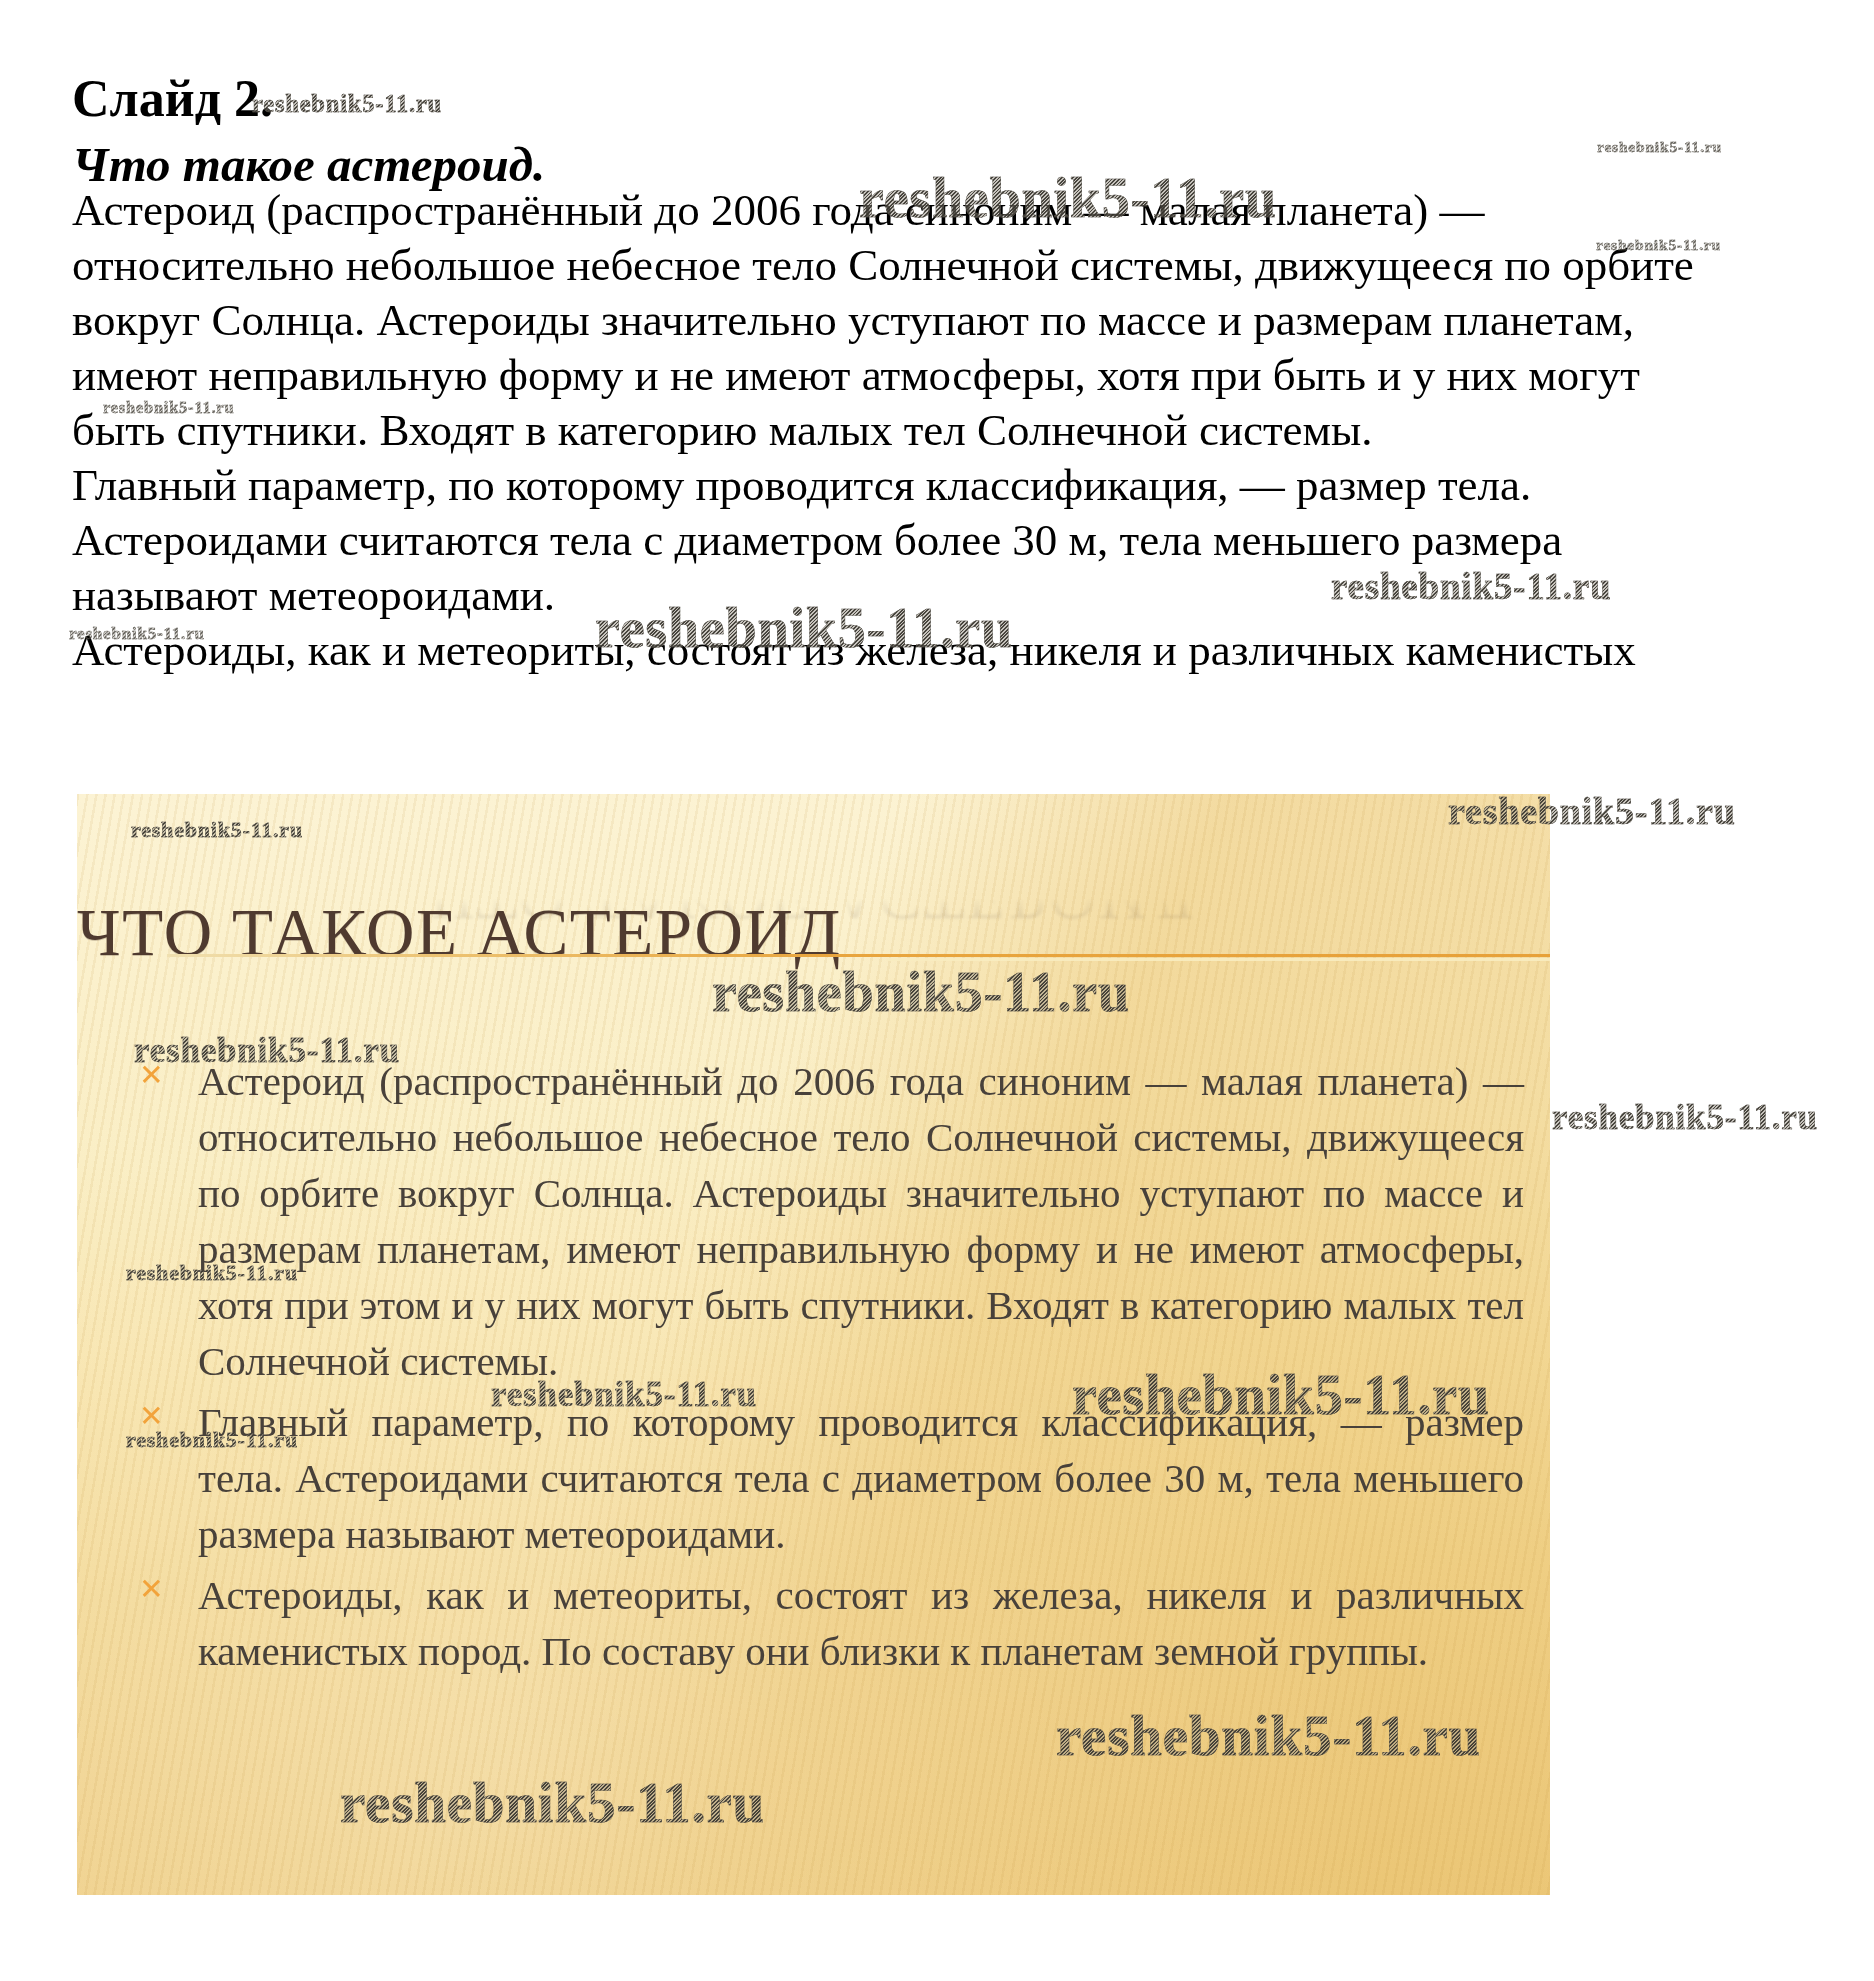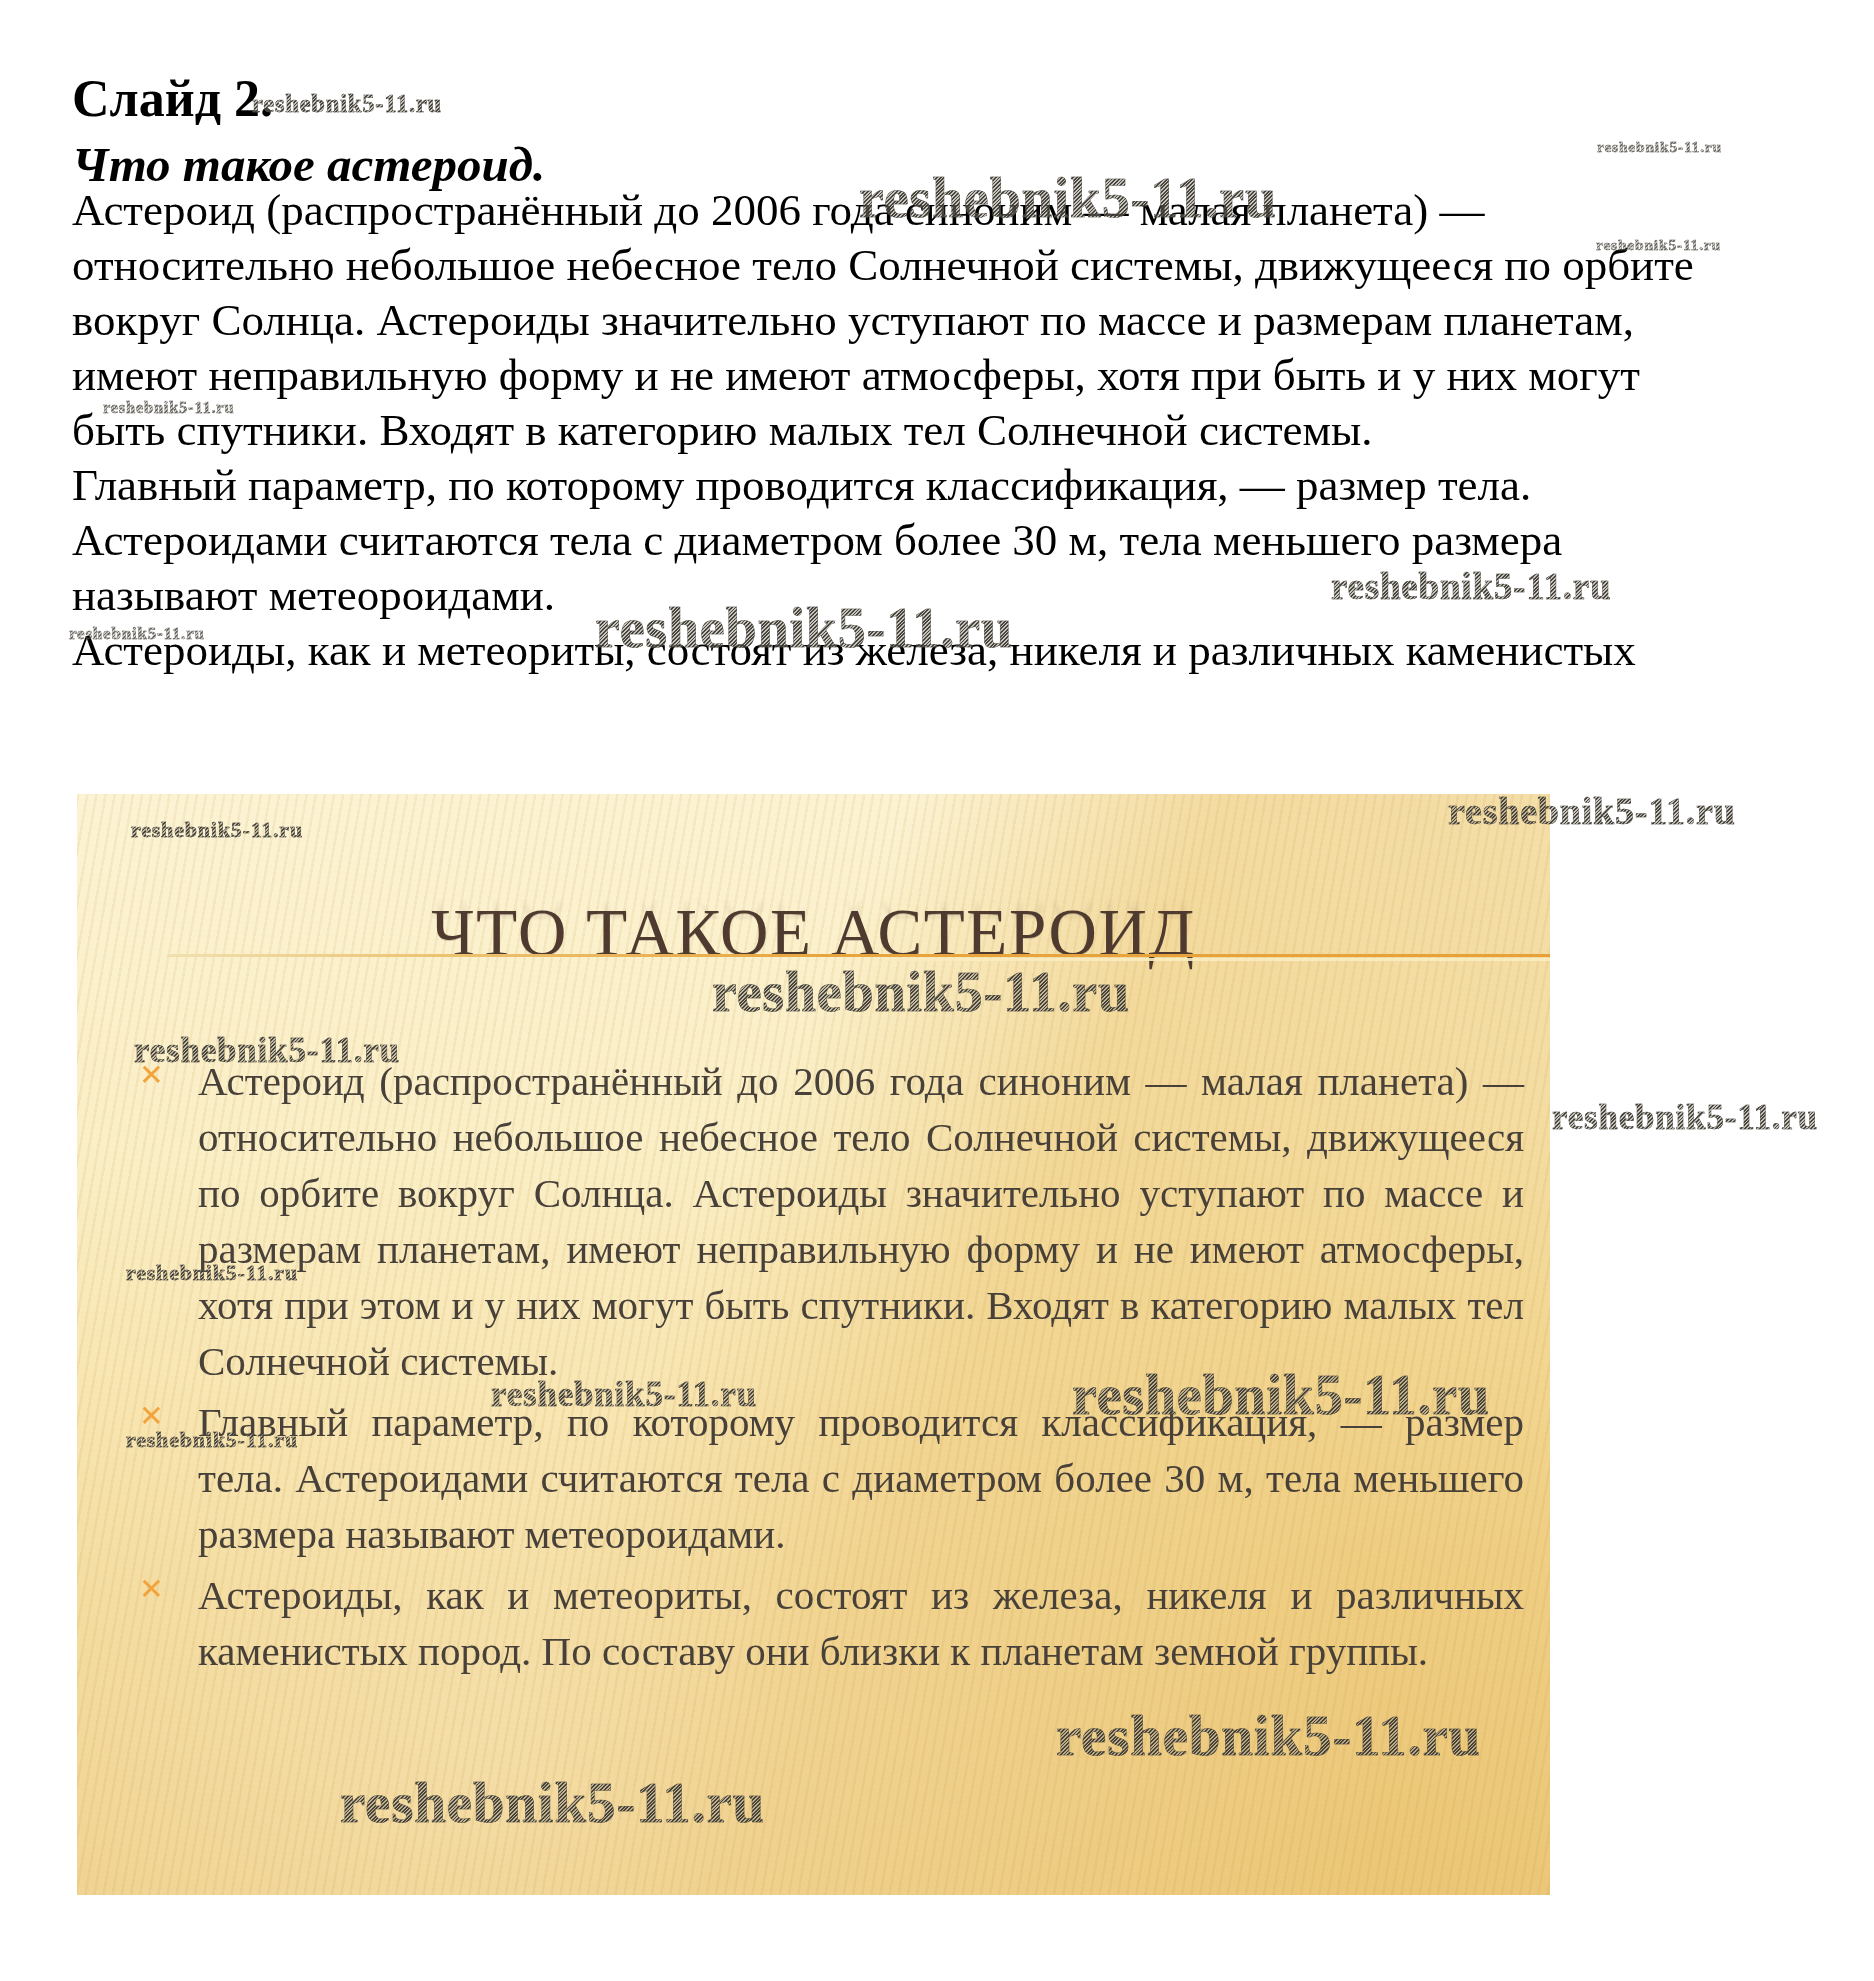--- a/index.html
+++ b/index.html
@@ -41,21 +41,21 @@
   
   .slide{
     position:absolute;left:77px;top:794px;width:1473px;height:1101px;
     background:
       repeating-linear-gradient(100deg, rgba(186,138,52,0.10) 0 2.5px, rgba(186,138,52,0) 2.5px 9px),
       radial-gradient(ellipse at 30% 88%, rgba(255,248,225,0.35), rgba(255,248,225,0) 60%),
       linear-gradient(115deg, rgba(233,190,100,0) 42%, rgba(231,186,92,0.42) 58%, rgba(231,186,92,0.26) 100%),
       linear-gradient(178deg, #FCF3D4 0%, #FAEEC4 32%, #F7E3AB 52%, #F2D794 70%, #EFD08A 85%, #EDCB80 100%);
     z-index:10;
   }
-  .title-wrap{position:absolute;left:0;right:0;top:105px;text-align:center;z-index:2;}
+  .title-wrap{position:absolute;left:0;right:0;top:105px;text-align:left;z-index:2;}
   .slide-title{
     font-size:67px;letter-spacing:1.6px;color:#4F3A2F;font-weight:400;line-height:1;
     text-shadow:0 0.8px 0 rgba(79,58,47,0.25);
   }
   .title-reflection{
     position:absolute;left:0;right:0;top:69px;text-align:center;
     font-size:67px;letter-spacing:1.6px;color:#4F3A2F;line-height:1;
     transform:scaleY(-1);opacity:0.22;filter:blur(1.6px);
     -webkit-mask-image:linear-gradient(0deg, rgba(0,0,0,0) 52%, rgba(0,0,0,0.85) 100%);
             mask-image:linear-gradient(0deg, rgba(0,0,0,0) 52%, rgba(0,0,0,0.85) 100%);

